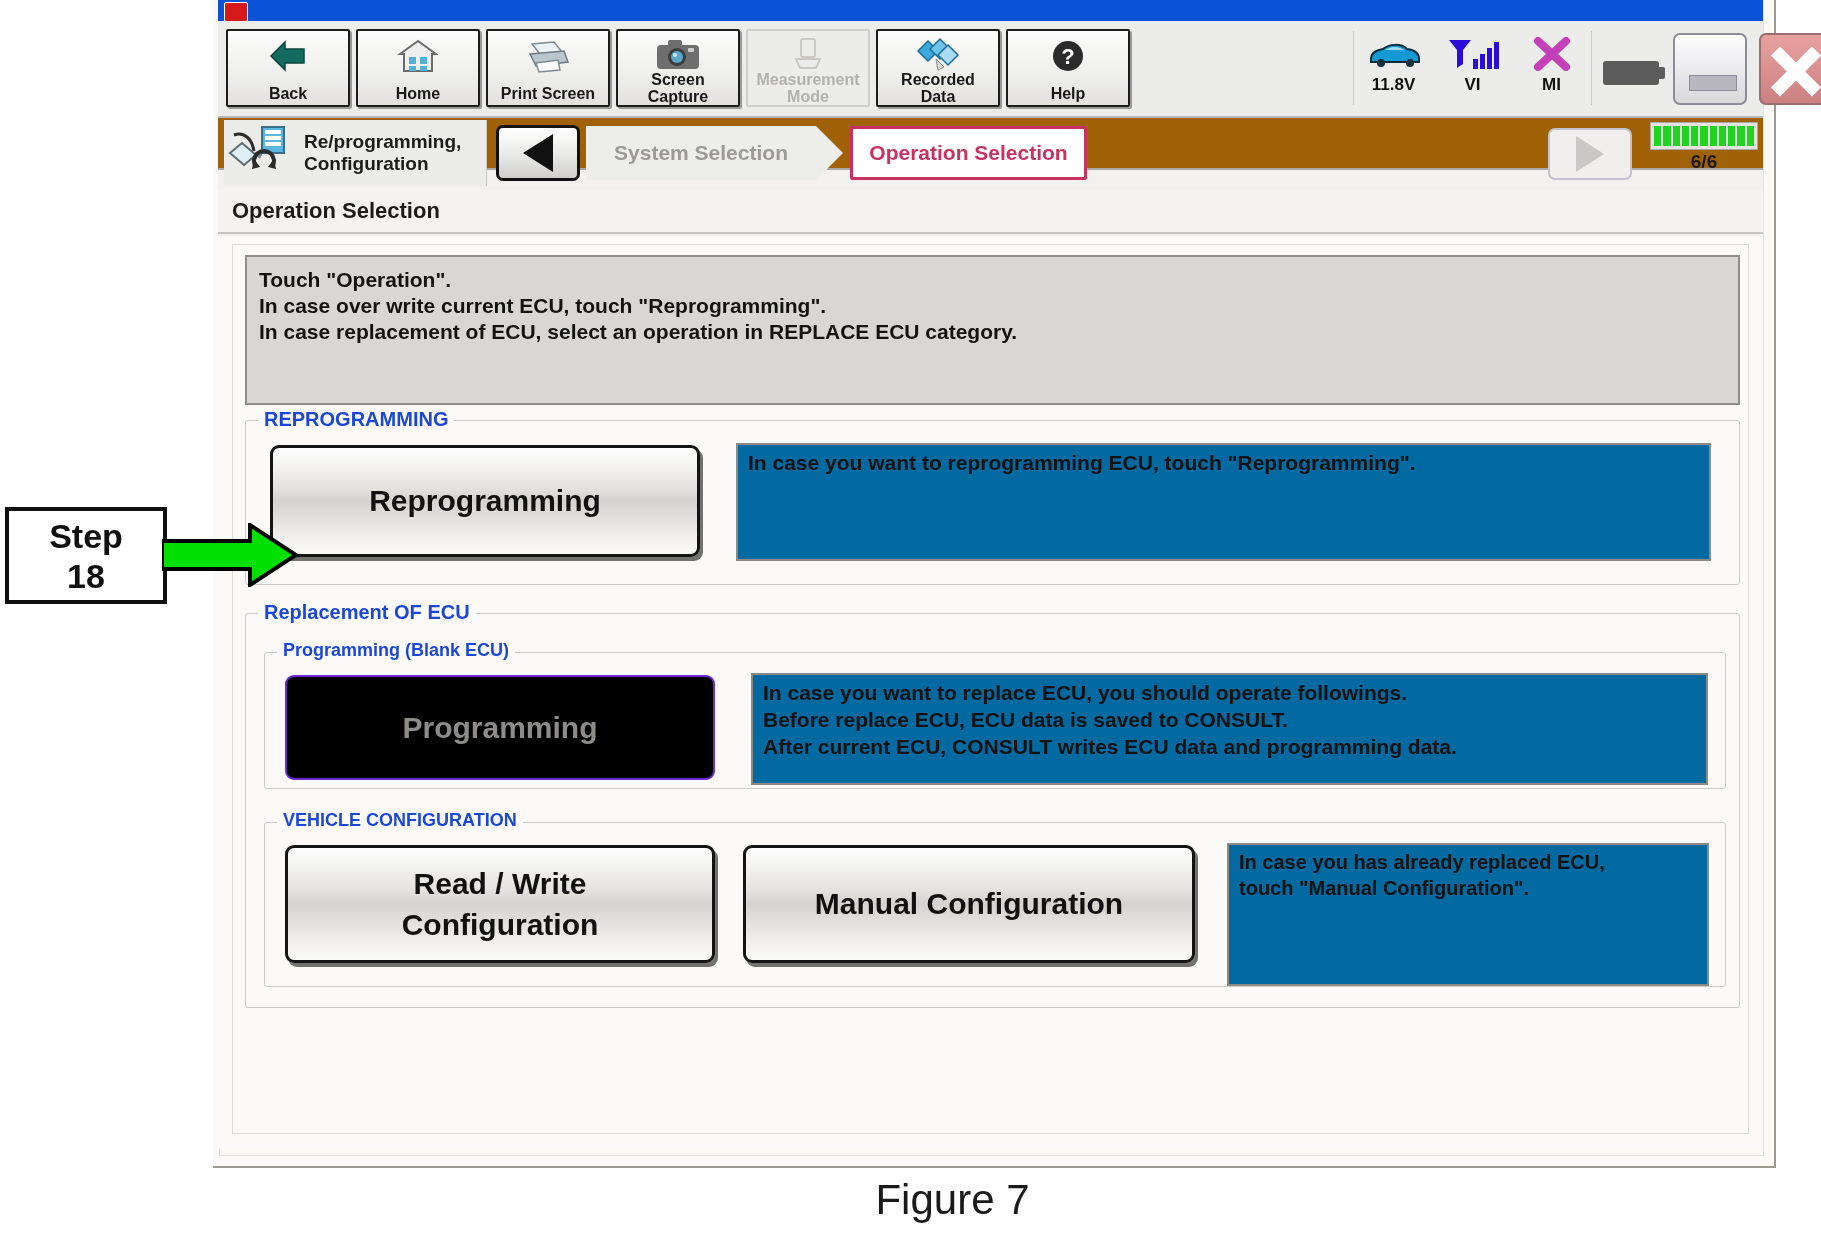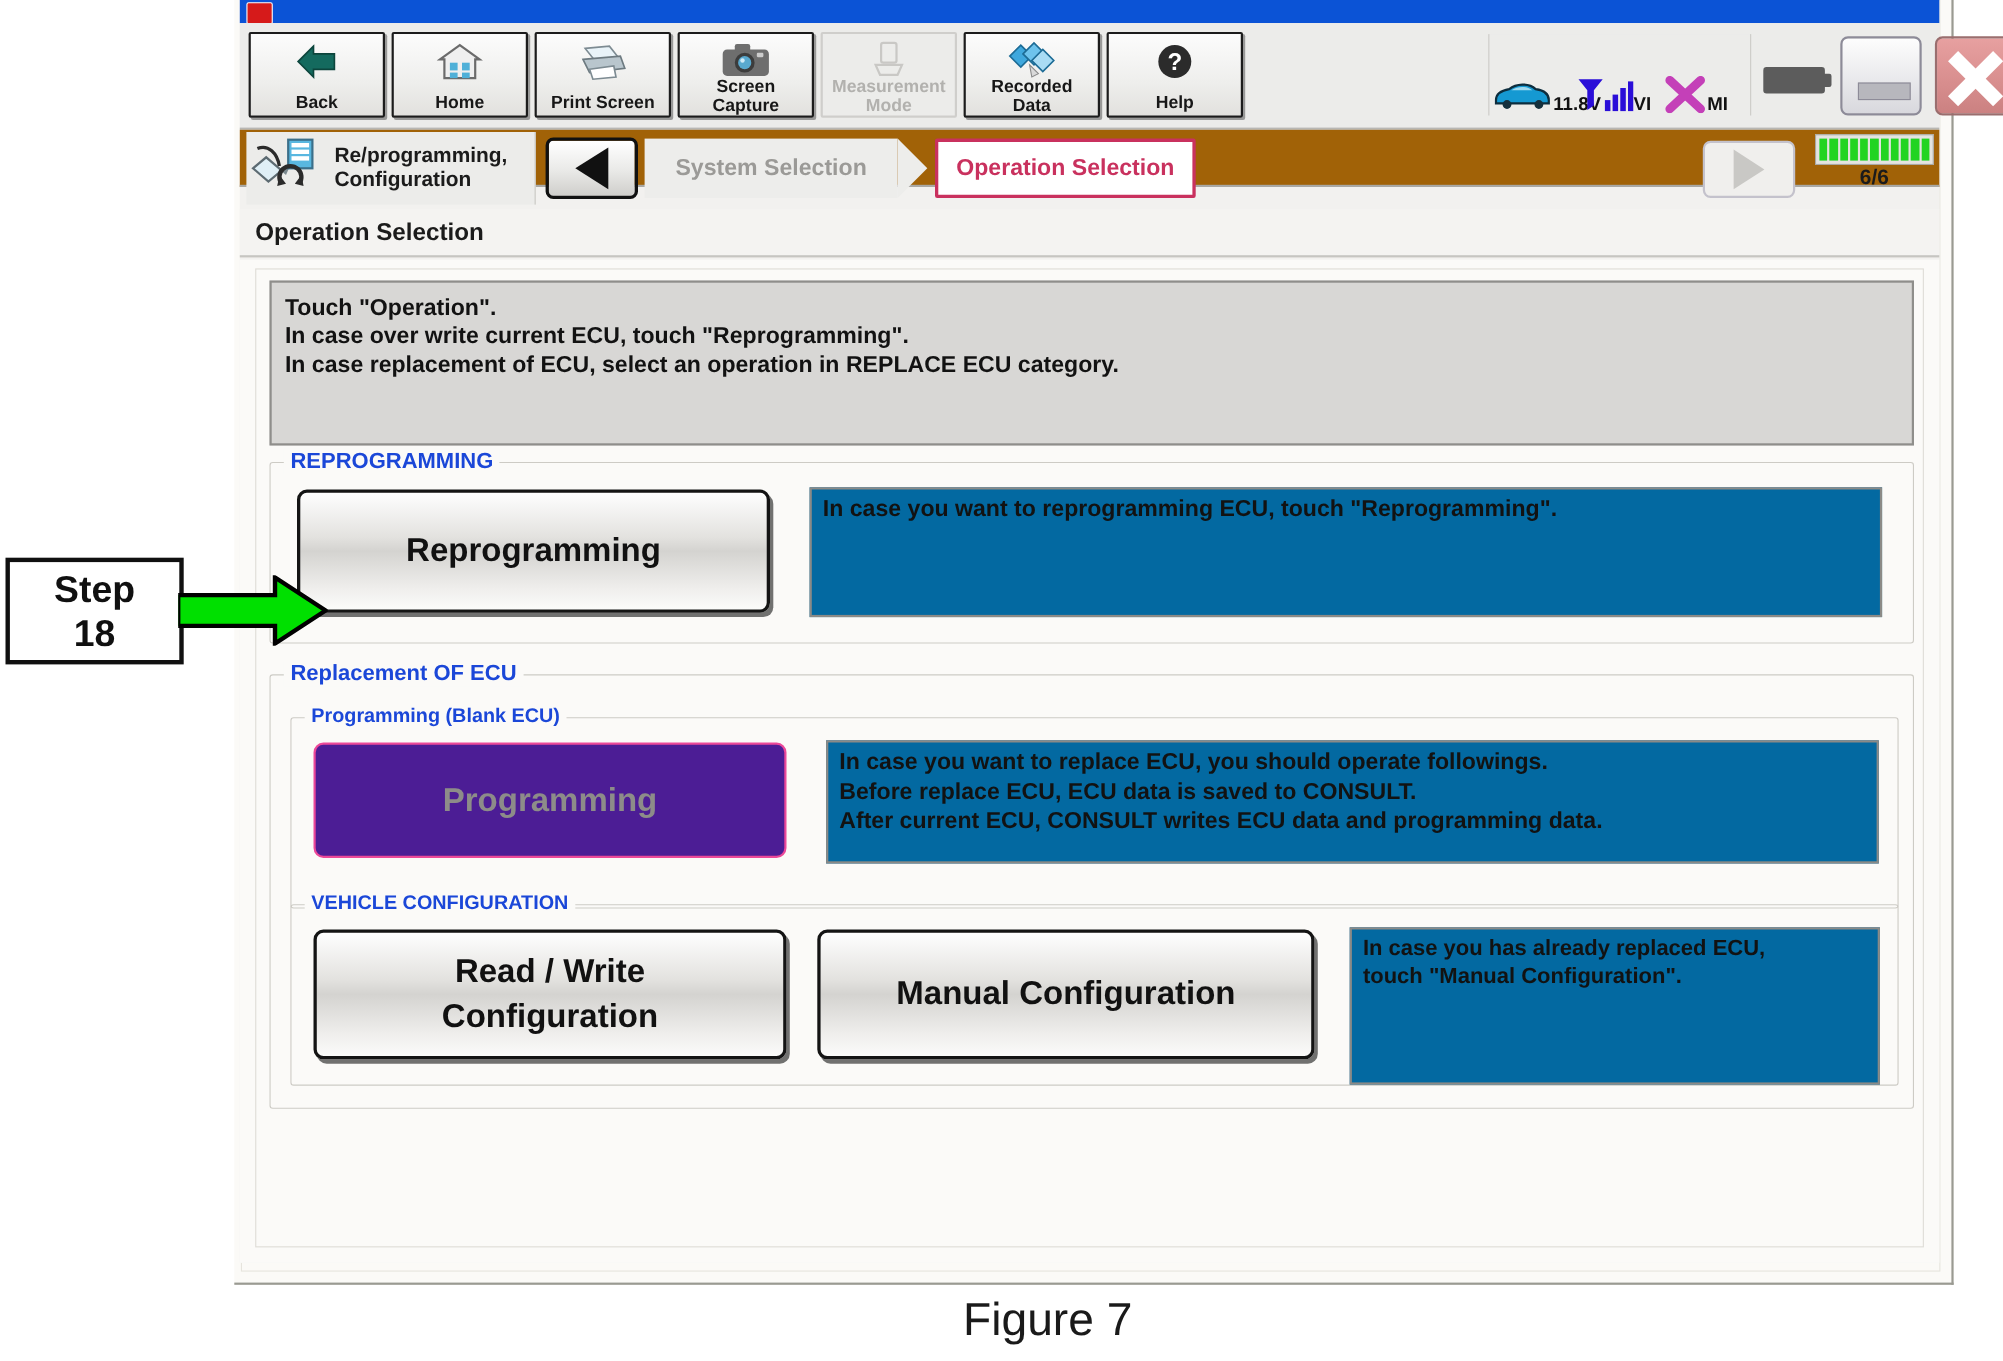--- a/index.html
+++ b/index.html
@@ -116,22 +116,22 @@
     position: absolute;
     top: 10px; left: 1135px;
     width: 237px; height: 74px;
     background: #ececea;
     border-left: 1px solid #cccbc7;
     border-right: 1px solid #cccbc7;
     display: flex; align-items: flex-start;
   }
   .status-item {
     width: 79px; height: 74px;
-    display: flex; flex-direction: row;
-    align-items: flex-end; justify-content: flex-start;
+    display: flex; flex-direction: column;
+    align-items: center; justify-content: flex-start;
     padding-top: 4px;
     box-sizing: border-box;
   }
   .status-item .sicon { height: 38px; display:flex; align-items:center; justify-content:center; }
   .status-item .slabel {
     font-size: 17px; font-weight: bold; color: #111; margin-top: 2px;
   }
   .battery-blob {
     position: absolute; left: 1385px; top: 40px;
     width: 56px; height: 24px;
@@ -322,40 +322,40 @@
     background: #fbfaf8;
     padding: 0 6px;
     font-size: 20px; font-weight: bold;
     color: #1b47d8;
     white-space: nowrap;
   }
   .group.small > .legend { font-size: 18px; }
 
   .grp-reprogramming { left: 12px; top: 175px; width: 1495px; height: 165px; }
   .grp-replacement   { left: 12px; top: 368px; width: 1495px; height: 395px; }
-  .grp-blank         { left: 18px; top: 38px;  width: 1462px; height: 174px; }
+  .grp-blank         { left: 18px; top: 38px;  width: 1462px; height: 137px; }
   .grp-vehicleconf   { left: 18px; top: 208px; width: 1462px; height: 165px; }
 
   
   .abtn {
     position: absolute;
     background: linear-gradient(#fefefe 0%, #e3e2df 38%, #d4d3d0 50%, #efeeec 82%, #fbfbfa 100%);
     border: 3px solid #141414;
     border-radius: 9px;
     box-shadow: 3px 4px 0 rgba(0,0,0,.55);
     box-sizing: border-box;
     display: flex; align-items: center; justify-content: center;
     text-align: center;
     font-size: 30px; font-weight: bold; color: #111111;
     line-height: 36px;
     cursor: pointer;
   }
   .abtn.disabled {
-    background: #4c1d95;
-    border: 2px solid #ec4899;
+    background: #000000;
+    border: 2px solid #6d28d9;
     box-shadow: none;
     color: #8d8c89;
     cursor: default;
   }
 
   .desc-box {
     position: absolute;
     background: #0369a1;
     border: 2px solid #8b8a87;
     box-sizing: border-box;

